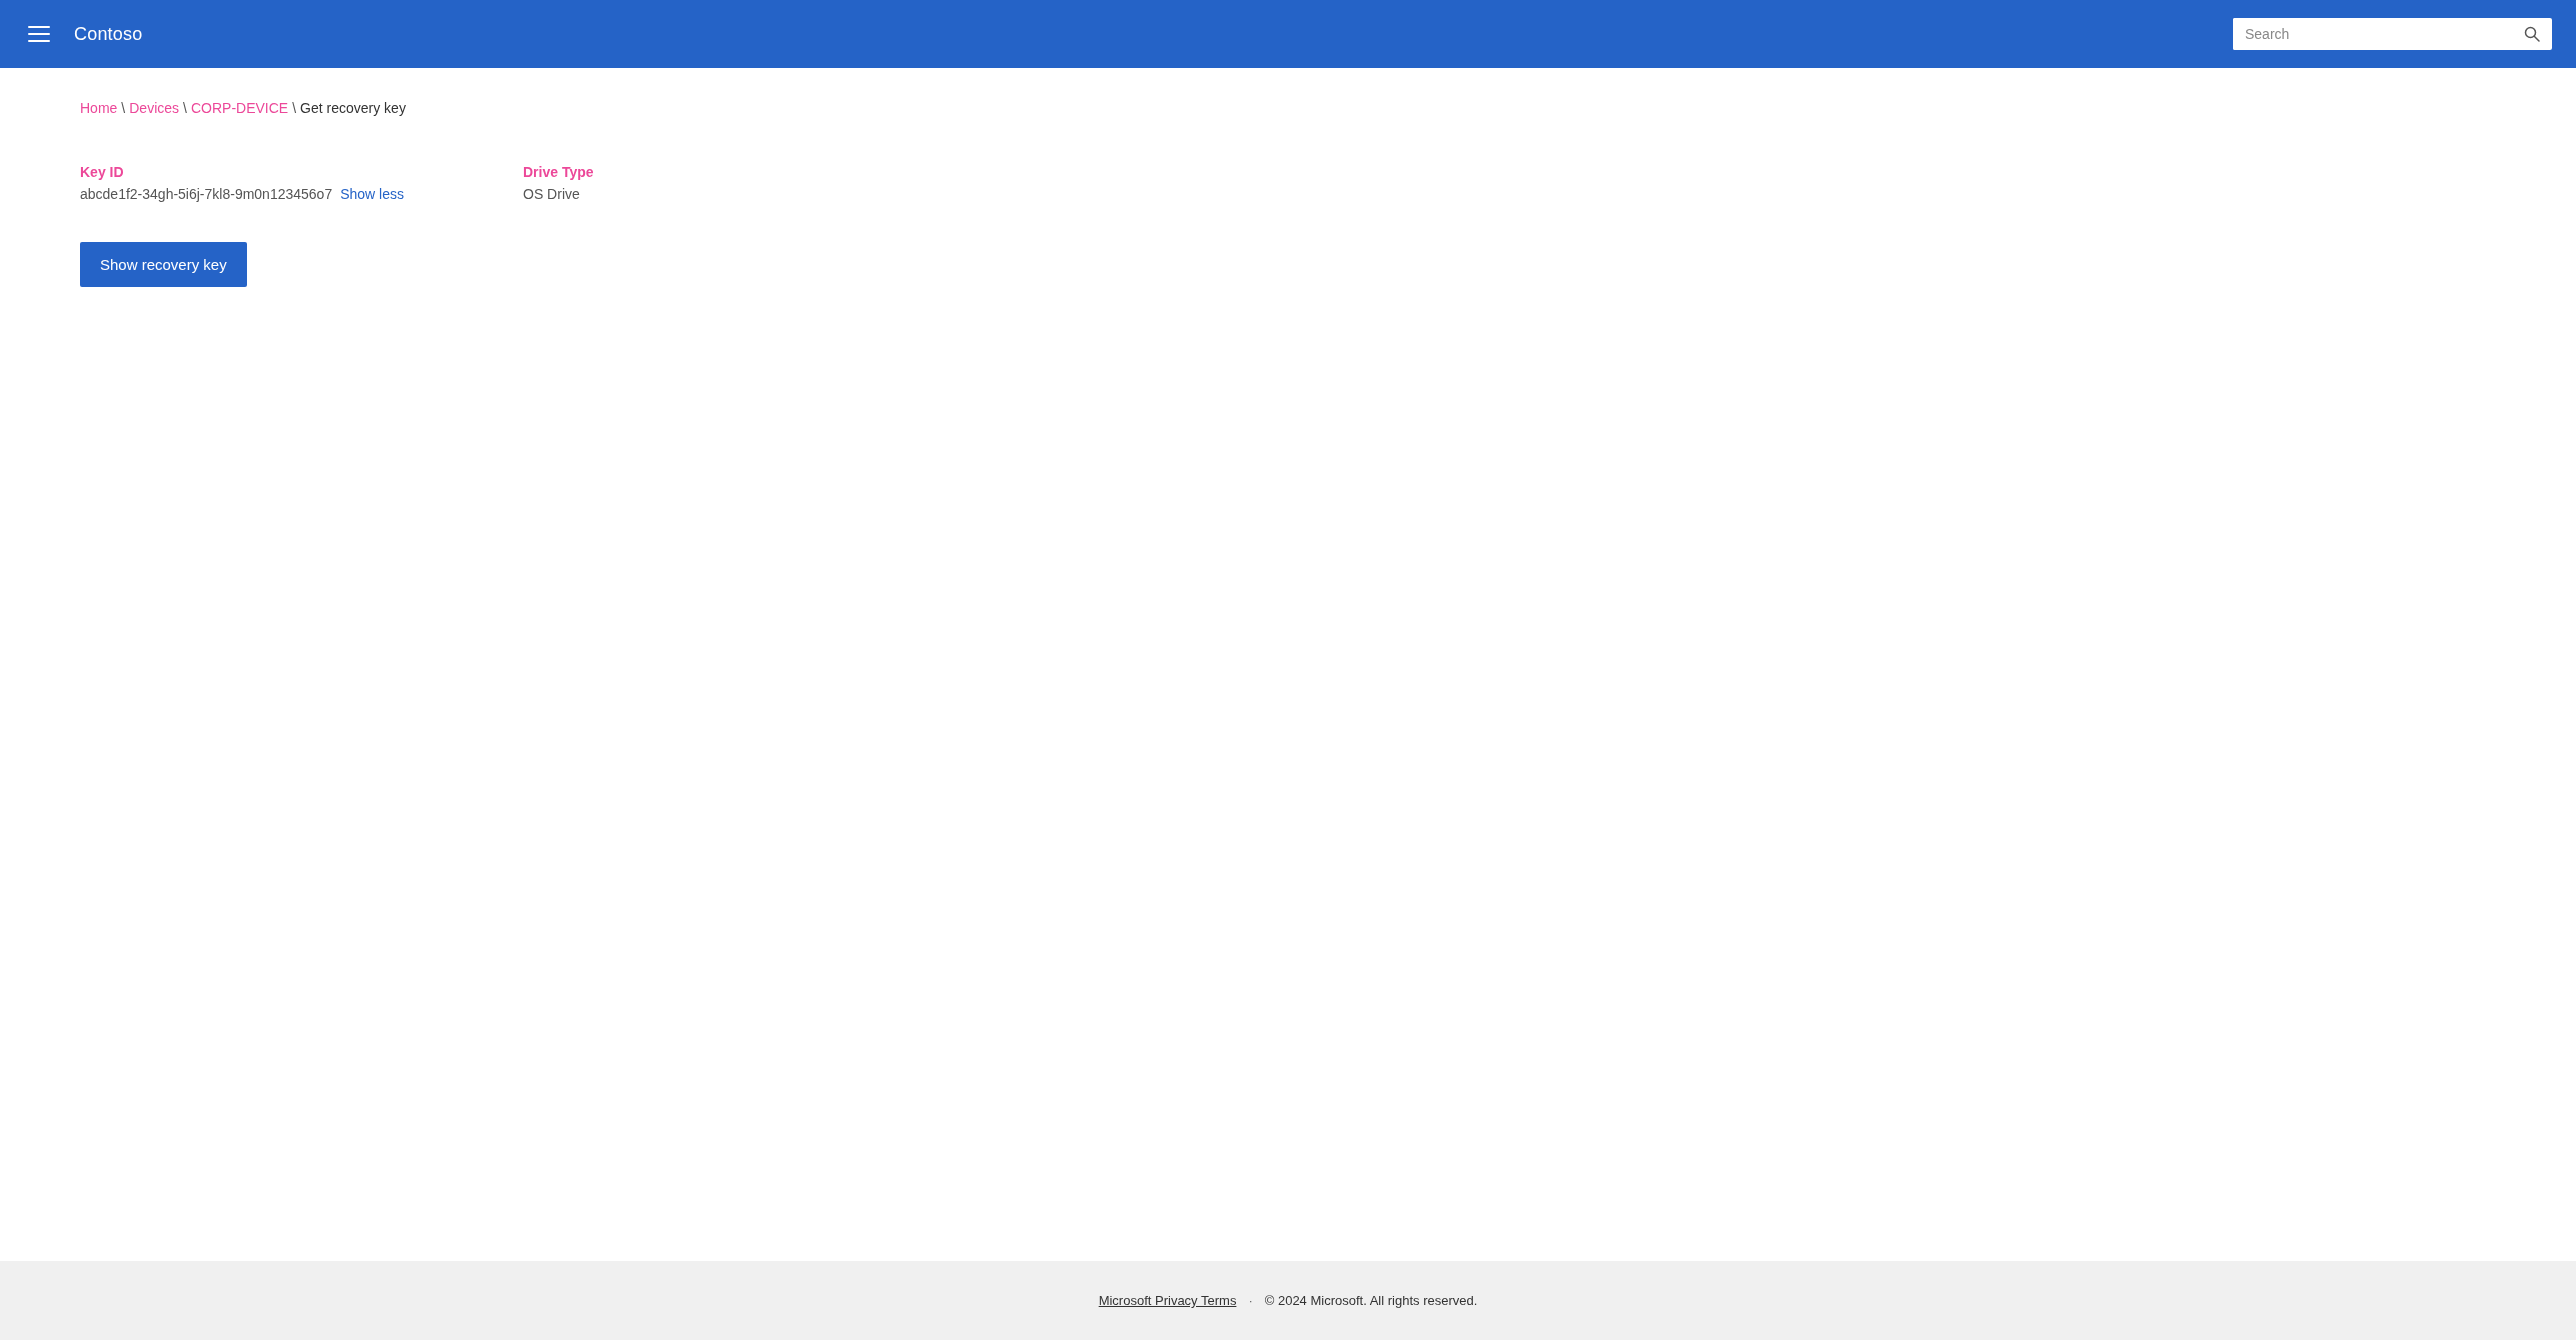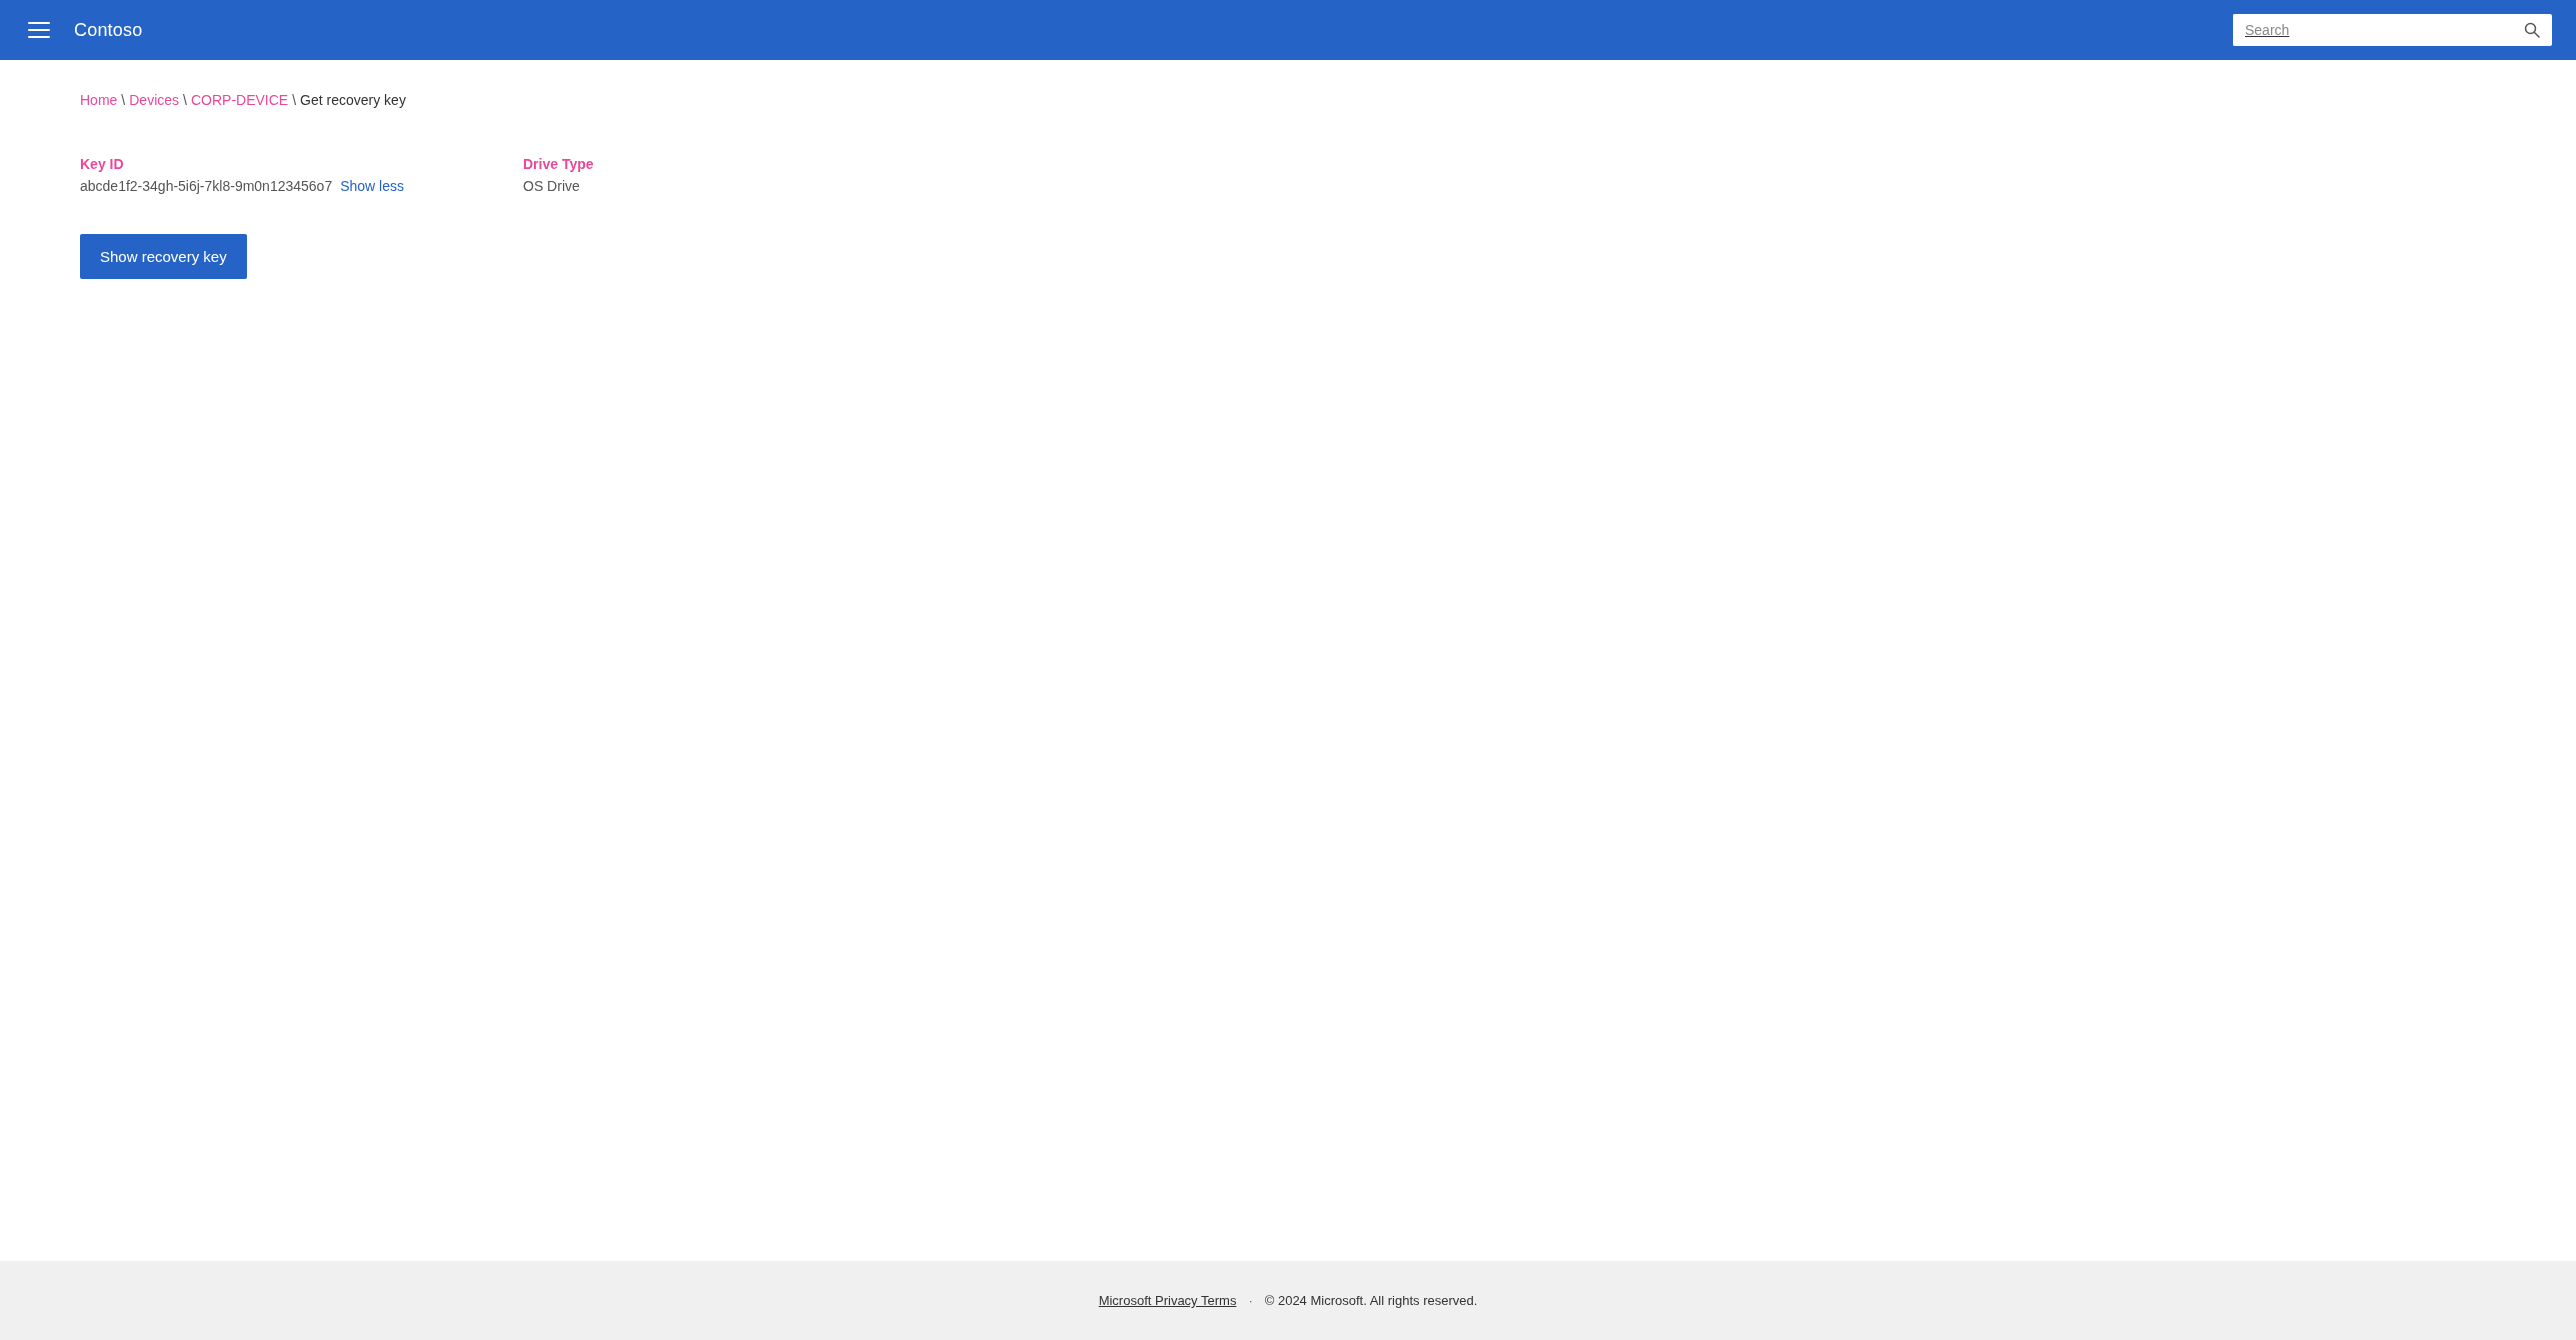--- a/index.html
+++ b/index.html
@@ -16,21 +16,21 @@
       flex-direction: column;
     }
 
     
     .header {
       background-color: #2563c7;
       display: flex;
       align-items: center;
       justify-content: space-between;
       padding: 0 24px;
-      height: 60px;
+      height: 68px;
       flex-shrink: 0;
     }
 
     .header-left {
       display: flex;
       align-items: center;
       gap: 20px;
     }
 
     .hamburger-icon {
@@ -66,21 +66,20 @@
     }
 
     .search-input {
       border: none;
       outline: none;
       padding: 8px 12px;
       font-size: 14px;
       color: #333;
       flex: 1;
       background: white;
-      text-decoration: underline;
     }
 
     .search-input::placeholder {
       color: #888;
     }
 
     .search-button {
       background: transparent;
       border: none;
       cursor: pointer;

